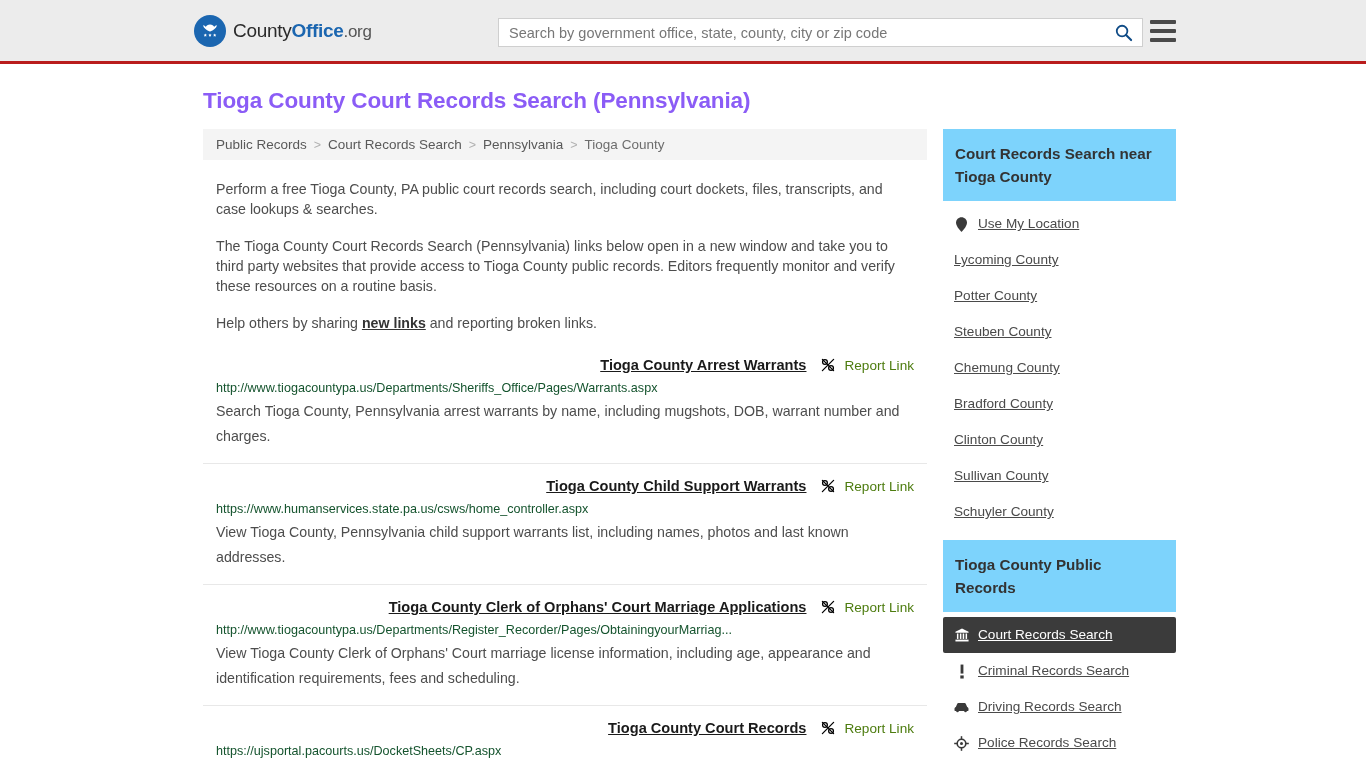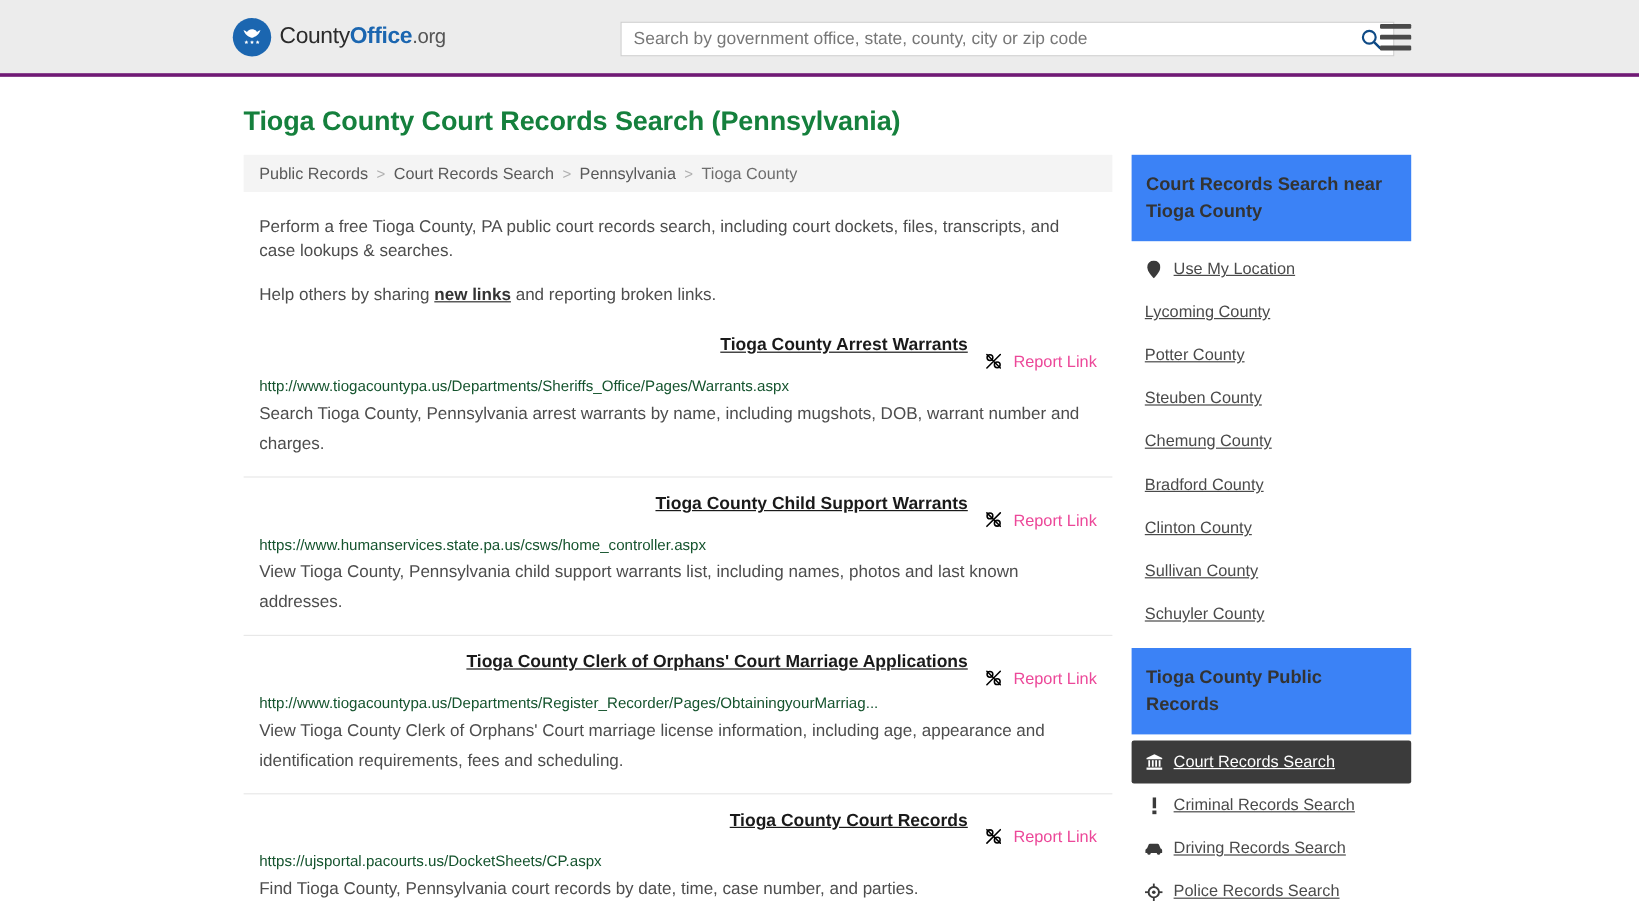--- a/index.html
+++ b/index.html
@@ -9,21 +9,21 @@
     overflow: hidden;
     background: #ffffff;
     font-family: "Liberation Sans", sans-serif;
     color: #333333;
   }
 
   
   .site-header {
     height: 64px;
     background: #ececec;
-    border-bottom: 3px solid #701a75;
+    border-bottom: 3px solid #b91c1c;
     display: flex;
     align-items: center;
     position: relative;
   }
   .logo-wrap {
     display: flex;
     align-items: center;
     margin-left: 194px;
     text-decoration: none;
     gap: 7px;
@@ -44,21 +44,21 @@
     letter-spacing: -0.3px;
     white-space: nowrap;
     font-family: "Liberation Sans", sans-serif;
   }
   .logo-text .t-county { color: #2b2b2b; }
   .logo-text .t-office { color: #1b66b0; font-weight: bold; }
   .logo-text .t-org { color: #555; font-size: 17px; }
 
   .search-wrap {
     position: absolute;
-    left: 517px;
+    left: 498px;
     top: 18px;
     width: 645px;
     height: 29px;
     background: #ffffff;
     border: 1px solid #cfcfcf;
     display: flex;
     align-items: flex-end;
   }
   .search-input {
     flex: 1;
@@ -99,21 +99,21 @@
 
   
   .page {
     width: 1366px;
     padding: 0;
   }
   .page-title {
     margin: 24px 0 0 203px;
     font-size: 22.5px;
     font-weight: bold;
-    color: #15803d;
+    color: #8b5cf6;
     letter-spacing: -0.1px;
   }
   .content-row {
     display: flex;
     margin-left: 203px;
     margin-top: 15px;
     gap: 16px;
   }
   .main-col { width: 724px; }
   .side-col { width: 233px; }
@@ -172,45 +172,45 @@
     color: #1a1a1a;
     text-decoration: underline;
     cursor: pointer;
     line-height: 19px;
   }
   .report-link {
     display: flex;
     align-items: center;
     gap: 8px;
     font-size: 13.6px;
-    color: #ec4899;
+    color: #4d7c0f;
     cursor: pointer;
     white-space: nowrap;
     flex: none;
     padding-left: 14px;
-    margin-top: 14px;
+    margin-top: 1px;
   }
   .result-url {
     font-size: 12.6px;
     color: #14532d;
     margin-top: 5px;
     line-height: 16px;
     word-break: break-all;
   }
   .result-desc {
     font-size: 14.2px;
     color: #4d4d4d;
     line-height: 25px;
     margin-top: 3px;
   }
 
   
   .side-box { margin-bottom: 10px; }
   .side-head {
-    background: #3b82f6;
+    background: #7dd3fc;
     padding: 13px 12px;
     font-size: 15.2px;
     font-weight: bold;
     color: #333333;
     line-height: 23px;
   }
   .side-list { padding-top: 5px; }
   .side-item {
     display: flex;
     align-items: center;
@@ -287,20 +287,21 @@
         <span class="sep">&gt;</span>
         <a href="#">Court Records Search</a>
         <span class="sep">&gt;</span>
         <a href="#">Pennsylvania</a>
         <span class="sep">&gt;</span>
         <span class="current">Tioga County</span>
       </nav>
 
       <section class="intro">
         <p>Perform a free Tioga County, PA public court records search, including court dockets, files, transcripts, and case lookups &amp; searches.</p>
+        <p>The Tioga County Court Records Search (Pennsylvania) links below open in a new window and take you to third party websites that provide access to Tioga County public records. Editors frequently monitor and verify these resources on a routine basis.</p>
         <p><span>Help others by sharing </span><a href="#">new links</a><span> and reporting broken links.</span></p>
       </section>
 
       <section class="results">
 
         <article class="result">
           <div class="result-head">
             <a class="result-title" href="#">Tioga County Arrest Warrants</a>
             <span class="report-link">
               <svg width="16" height="16" viewBox="0 0 20 20" aria-hidden="true">

